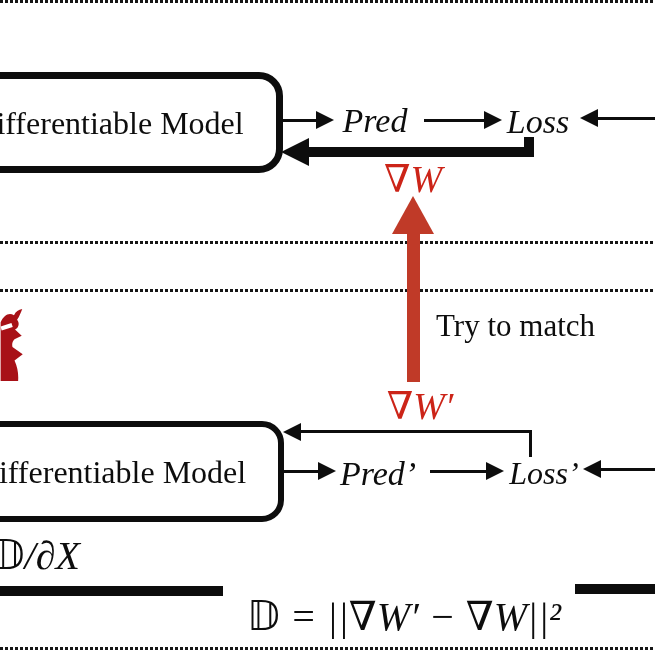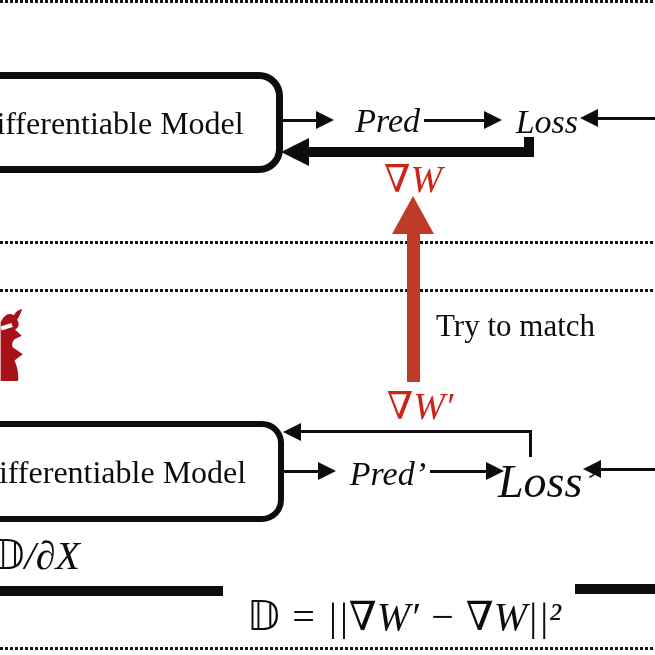--- a/index.html
+++ b/index.html
@@ -25,21 +25,21 @@
   .tri.upred{border-left:21px solid transparent;border-right:21px solid transparent;border-bottom:38px solid var(--arrow-red,#c03a28);}
   
   .model-box{
     position:absolute;box-sizing:border-box;background:#fff;
     border:7px solid var(--line-black,#0d0d0d);border-radius:24px;
     display:flex;flex-direction:column;align-items:center;justify-content:center;
     font-size:32px;line-height:38px;text-align:center;
   }
   .model-box .fn{font-style:italic;}
   .lbl{position:absolute;text-align:center;white-space:nowrap;}
-  .it{font-style:italic;text-align:right;}
+  .it{font-style:italic;}
   .red{color:var(--gradient-red,#cc2418);}
   .grad{font-size:38px;font-style:italic;}
   .formula{font-size:40px;font-style:italic;white-space:nowrap;}
   .rule{position:absolute;background:var(--line-black,#0d0d0d);height:10px;}
 </style>
 </head>
 <body>
 
 <div class="dotted" style="top:0;"></div>
 <div class="dotted" style="top:241px;"></div>
@@ -90,21 +90,21 @@
 <div class="tri l" style="left:283px;top:423px;"></div>
 
 <div class="line" style="left:282px;top:470px;width:40px;height:3px;"></div>
 <div class="tri r" style="left:318px;top:462px;"></div>
 
 <div class="lbl it" style="left:330px;top:455px;width:96px;font-size:34px;">Pred’</div>
 
 <div class="line" style="left:430px;top:470px;width:58px;height:3px;"></div>
 <div class="tri r" style="left:486px;top:462px;"></div>
 
-<div class="lbl it" style="left:498px;top:455px;width:92px;font-size:46px;">Loss’</div>
+<div class="lbl it" style="left:498px;top:455px;width:92px;font-size:32px;">Loss’</div>
 
 <div class="line" style="left:599px;top:468px;width:56px;height:3px;"></div>
 <div class="tri l" style="left:583px;top:460px;"></div>
 
 <div class="lbl formula" style="left:-28px;top:532px;text-align:left;">∂𝔻/∂X</div>
 
 <div class="rule" style="left:0;top:586px;width:223px;"></div>
 
 <div class="lbl formula" style="left:228px;top:558px;width:352px;margin-top:35px;">𝔻 = ||∇W′ − ∇W||²</div>
 

